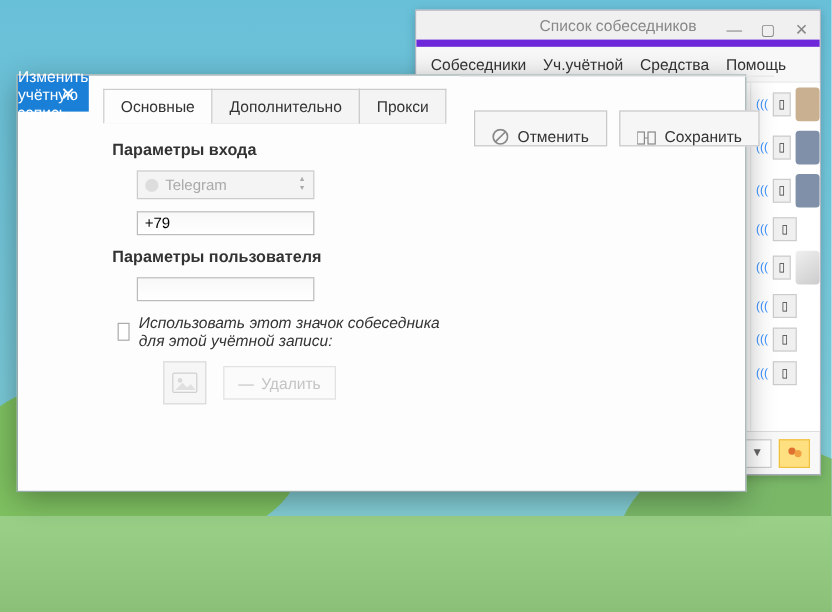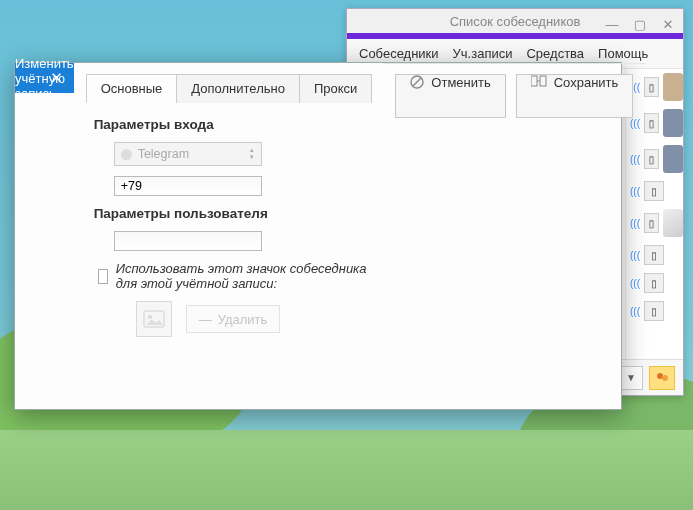--- a/index.html
+++ b/index.html
@@ -266,28 +266,29 @@
     font-size: 13px;
   }
   .dlg-footer {
     border-top: 1px solid #e5e5e5;
     padding: 10px 12px;
     display: flex;
     justify-content: flex-end;
     gap: 10px;
   }
   .btn {
-    height: 44px;
+    height: 30px;
     border: 1px solid #c8c8c8;
     background: #f6f6f6;
     color: #333;
     padding: 0 14px;
-    display: flex; align-items: flex-start; gap: 7px;
+    display: flex; align-items: flex-end; gap: 7px;
     font-size: 13px;
     cursor: pointer;
+    margin-top: 18px;
   }
   svg { display: block; }
 </style>
 </head>
 <body>
 
 <div class="hill-left"></div>
 <div class="hill-right"></div>
 <div class="landscape"></div>
 
@@ -295,21 +296,21 @@
   <div class="buddy-titlebar">
     <span>Список собеседников</span>
     <div class="controls">
       <span>—</span>
       <span>▢</span>
       <span>✕</span>
     </div>
   </div>
   <div class="buddy-menu">
     <span>Собеседники</span>
-    <span>Уч.записи</span>
+    <span>Уч.учётной</span>
     <span>Средства</span>
     <span>Помощь</span>
   </div>
   <div class="buddy-body">
     <div class="buddy-list">
       <div class="buddy-row">
         <span class="net">(((</span>
         <span class="face">▯</span>
         <span class="avatar"></span>
       </div>

